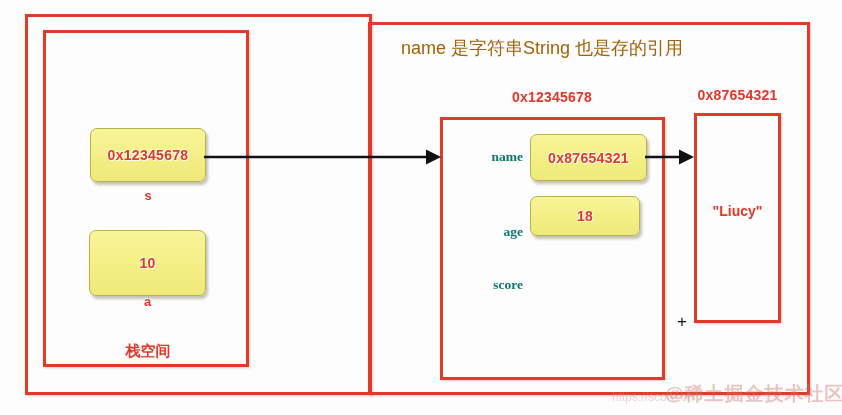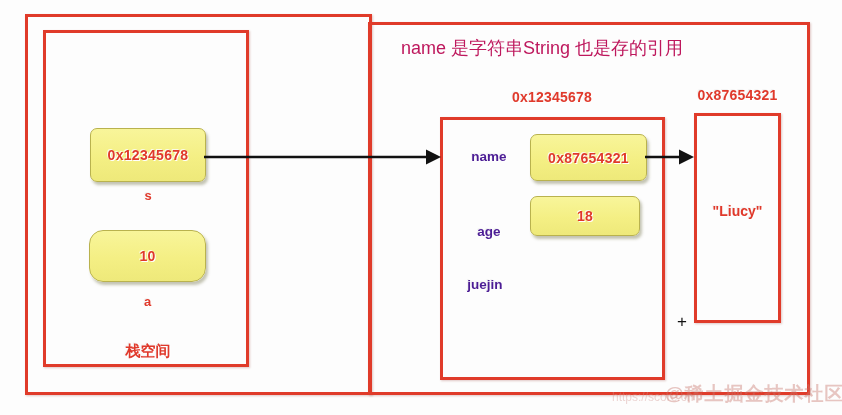--- a/index.html
+++ b/index.html
@@ -68,32 +68,33 @@
     position: absolute;
     color: #e0392b;
     font-weight: bold;
     font-size: 13px;
     text-align: center;
     text-shadow: 1px 1px 0 #ffffff, -1px -1px 0 #f2f2f2;
     white-space: nowrap;
   }
   .field-label {
     position: absolute;
-    color: #4c1d95;
+    color: #0f766e;
     font-weight: bold;
     font-size: 13.5px;
-    text-align: center;
-    text-shadow: 1px 1px 0 #ffffff, -1px -1px 0 #f2f2f2;
-    white-space: nowrap;
+    text-align: right;
+    text-shadow: 1px 1px 0 #ffffff, -1px -1px 0 #f2f2f2;
+    white-space: nowrap;
+    font-family: Liberation Serif, serif;
   }
 
   
   .title {
     position: absolute;
-    color: #be185d;
+    color: #a16207;
     font-size: 18px;
     font-weight: normal;
     white-space: nowrap;
   }
 
   
   .arrow-svg {
     position: absolute;
     overflow: visible;
   }
@@ -149,40 +150,40 @@
 
   <div class="frame" style="left:694px; top:113px; width:87px; height:210px;"></div>
 
   <div class="title" style="left:401px; top:36px;">name 是字符串String 也是存的引用</div>
 
   <div class="cell" style="left:90px; top:128px; width:116px; height:54px;">
     <span>0x12345678</span>
   </div>
   <div class="var-name" style="left:90px; top:188px; width:116px;">s</div>
 
-  <div class="cell" style="left:89px; top:230px; width:117px; height:52px;border-radius:14px;">
+  <div class="cell" style="left:89px; top:230px; width:117px; height:66px;">
     <span>10</span>
   </div>
   <div class="var-name" style="left:89px; top:294px; width:117px;">a</div>
 
   <div class="region-label" style="left:93px; top:342px; width:110px;text-align:center;">栈空间</div>
 
   <div class="addr-label" style="left:452px; top:89px; width:200px;">0x12345678</div>
 
   <div class="field-label" style="left:455px; top:149px; width:68px;">name</div>
   <div class="cell" style="left:530px; top:134px; width:117px; height:47px;">
     <span>0x87654321</span>
   </div>
 
   <div class="field-label" style="left:455px; top:224px; width:68px;">age</div>
   <div class="cell" style="left:530px; top:196px; width:110px; height:40px;">
     <span>18</span>
   </div>
 
-  <div class="field-label" style="left:447px; top:277px; width:76px;">juejin</div>
+  <div class="field-label" style="left:447px; top:277px; width:76px;">score</div>
 
 
   <div class="addr-label" style="left:680px; top:87px; width:115px;">0x87654321</div>
   <div class="str-literal" style="left:694px; top:203px; width:87px;">"Liucy"</div>
 
   <div class="plus" style="left:677px; top:313px;">+</div>
 
   <svg class="arrow-svg" style="left:204px; top:146px;" width="240" height="22" viewBox="0 0 240 22">
     <line x1="0" y1="11" x2="222" y2="11" stroke="#111111" stroke-width="2.6"></line>
     <polygon points="222,3.5 237,11 222,18.5" fill="#111111"></polygon>

